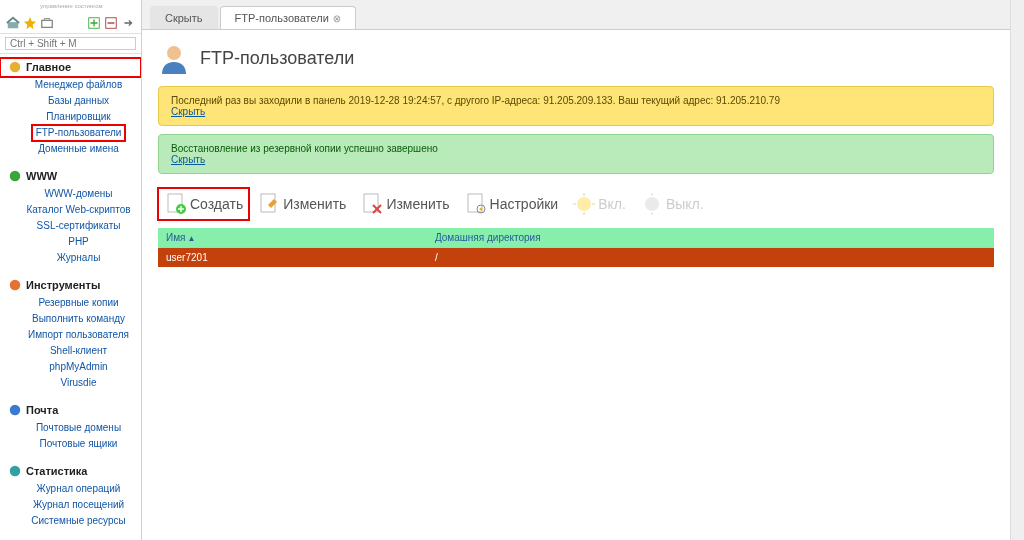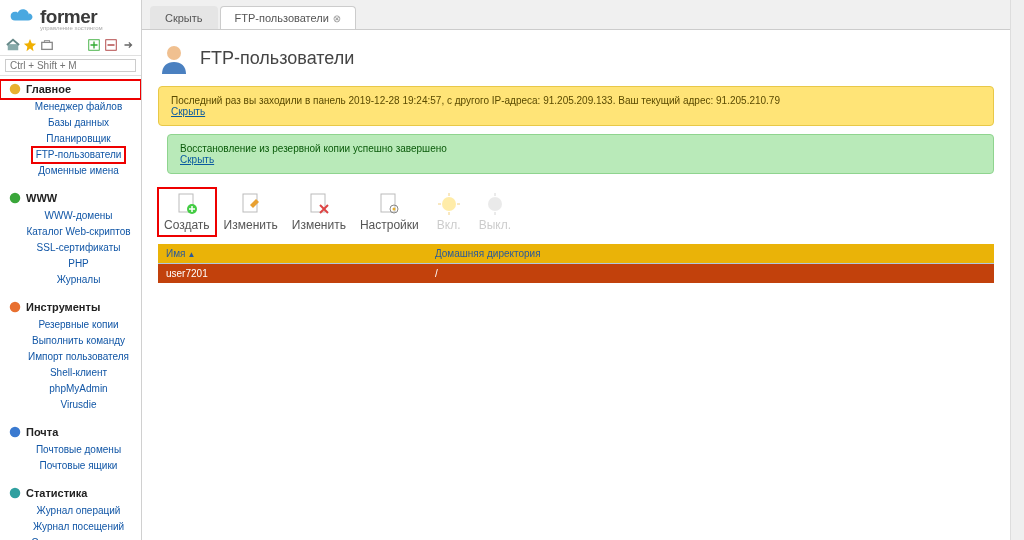--- a/index.html
+++ b/index.html
@@ -26,47 +26,41 @@
 .tabs-bar { display: flex; align-items: flex-end; background: #f0f0f0; border-bottom: 1px solid #ccc; padding: 6px 8px 0; height: 30px; }
 .tab { padding: 5px 14px 5px; font-size: 11px; color: #555; cursor: pointer; border: 1px solid transparent; border-bottom: none; border-radius: 4px 4px 0 0; margin-right: 2px; background: #e5e5e5; position: relative; }
 .tab.active { background: #fff; border-color: #ccc; z-index: 2; }
 .tab-close { margin-left: 4px; color: #999; font-size: 10px; }
 .content { padding: 12px 16px; flex: 1; overflow: auto; }
 .page-header { display: flex; align-items: center; gap: 10px; margin-bottom: 12px; }
 .page-icon { width: 32px; height: 32px; }
 .page-title { font-size: 18px; color: #444; font-weight: normal; }
 .alert { border-radius: 4px; padding: 8px 12px; font-size: 10px; margin-bottom: 8px; }
 .alert-yellow { background: #ffe477; border: 1px solid #e8c848; color: #5a4a00; }
-.alert-green { background: #b9eab9; border: 1px solid #8fd48f; color: #0a5a0a; margin-left: 9px; }
+.alert-green { background: #b9eab9; border: 1px solid #8fd48f; color: #0a5a0a; }
 .alert a { color: #0a5aa0; text-decoration: underline; }
 .action-bar { display: flex; gap: 2px; padding: 6px 0 8px; }
-.action-btn { display: flex; flex-direction: column; align-items: center; gap: 2px; padding: 4px 6px; cursor: pointer; font-size: 12px; color: #555; min-width: 44px; }
+.action-btn { display: flex; flex-direction: row; align-items: center; gap: 2px; padding: 4px 6px; cursor: pointer; font-size: 14px; color: #555; min-width: 44px; }
 .action-btn.highlighted { outline: 2px solid #e00; outline-offset: -1px; }
 .action-btn svg { width: 24px; height: 24px; }
 .action-btn.disabled { color: #aaa; opacity: 0.6; }
 .data-table { width: 100%; border-collapse: collapse; font-size: 10px; }
-.data-table thead tr { background: #eab308; padding-left: 8px; }
+.data-table thead tr { background: #86efac; padding-left: 8px; }
 .data-table th { text-align: left; padding: 4px 8px; color: #2a5a9a; font-weight: normal; border-bottom: 1px solid #b0c8e0; }
 .data-table th .sort { font-size: 8px; margin-left: 2px; }
 .data-table tbody tr { background: #c2410c; color: #fff; }
 .data-table td { padding: 4px 8px; }
 .scrollbar { width: 14px; background: #efefef; border-left: 1px solid #ddd; }
 </style>
 </head>
 <body>
 
 <div class="container">
   <div class="sidebar">
     <div class="logo-area">
-      <div class="logo">
-        <svg class="logo-cloud" viewBox="0 0 32 24">
-            <path fill="#4aa8e0" d="M24 10c0-4-3-7-7-7-3 0-5 2-6 4-1-1-2-1-3-1-3 0-5 2-5 5 0 3 2 5 5 5h15c3 0 5-2 5-4 0-2-2-4-4-4z"></path>
-          </svg>
-        <span class="logo-text">former</span>
-      </div>
       <div class="logo-sub">управление хостингом</div>
     </div>
     <div class="toolbar-row">
       <svg class="tb-icon" viewBox="0 0 16 16">
           <rect x="2" y="7" width="12" height="7" fill="#8aa"></rect>
           <path d="M1 8 L8 2 L15 8" fill="none" stroke="#688" stroke-width="2"></path>
         </svg>
       <svg class="tb-icon" viewBox="0 0 16 16">
           <path fill="#f0b000" d="M8 1l2 5 5 .5-4 3.5 1 5-4-3-4 3 1-5-4-3.5 5-.5z"></path>
         </svg>

